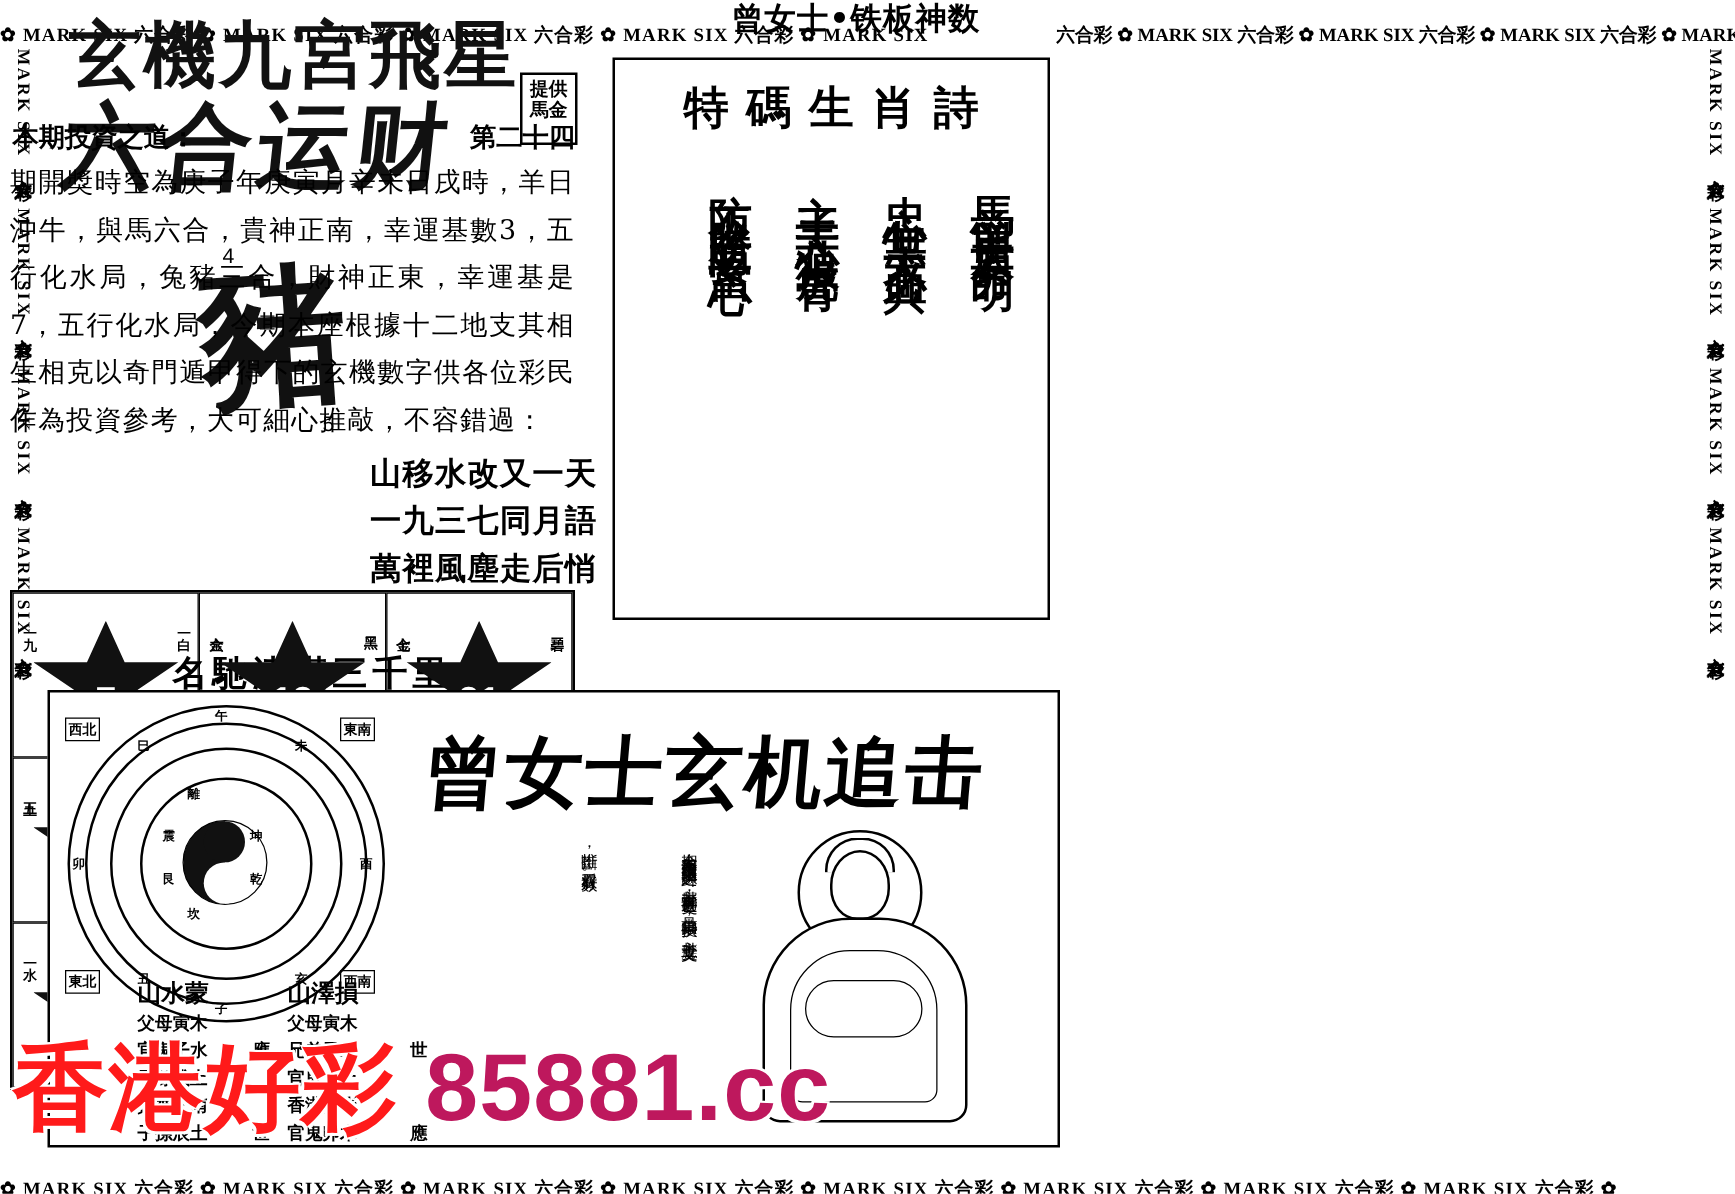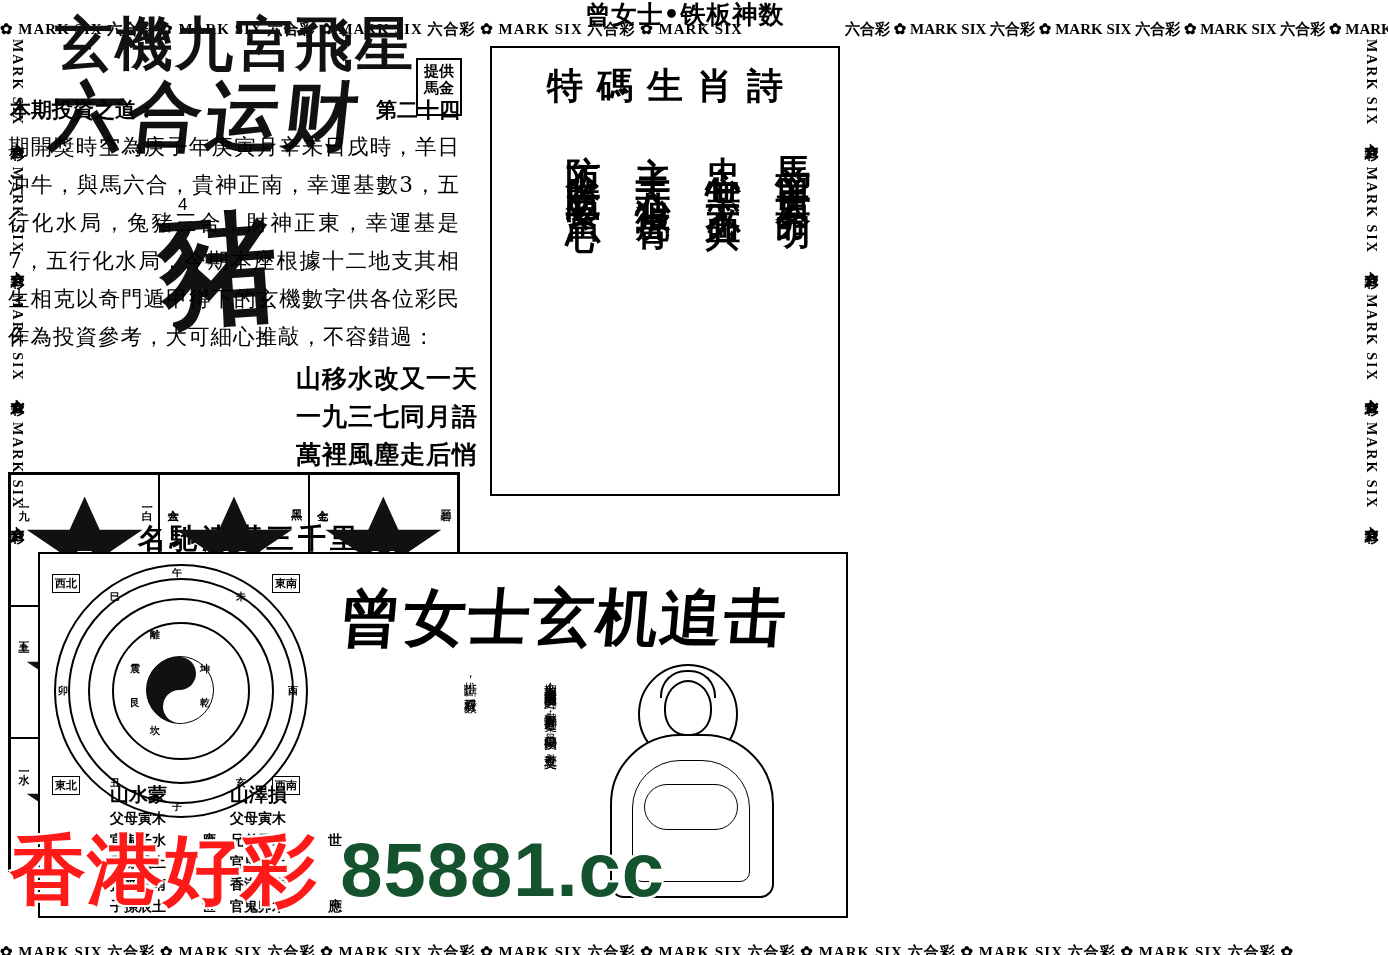--- a/index.html
+++ b/index.html
@@ -177,21 +177,21 @@
   }
   .figure .arm{position:absolute;left:64px;top:120px;width:92px;height:44px;border:1.5px solid #000;border-radius:40px;}
 
   
   .wm{
     position:absolute;left:10px;top:820px;width:880px;height:100px;
     font-family:"Liberation Sans",sans-serif;font-weight:bold;font-size:76px;
     color:#ff1a1a;white-space:nowrap;letter-spacing:1px;
     text-shadow:2px 2px 0 #fff,-2px -2px 0 #fff,2px -2px 0 #fff,-2px 2px 0 #fff;
   }
-  .wm .cc{color:#14532d;}
+  .wm .cc{color:#be185d;}
 </style>
 </head>
 <body>
 
 <div class="page">
 
   <div class="strip strip-top">
     <span>✿ MARK SIX 六合彩 ✿ MARK SIX 六合彩 ✿ MARK SIX 六合彩 ✿ MARK SIX 六合彩 ✿ MARK SIX</span>
   </div>
   <div class="masthead">曾女士•铁板神数</div>

